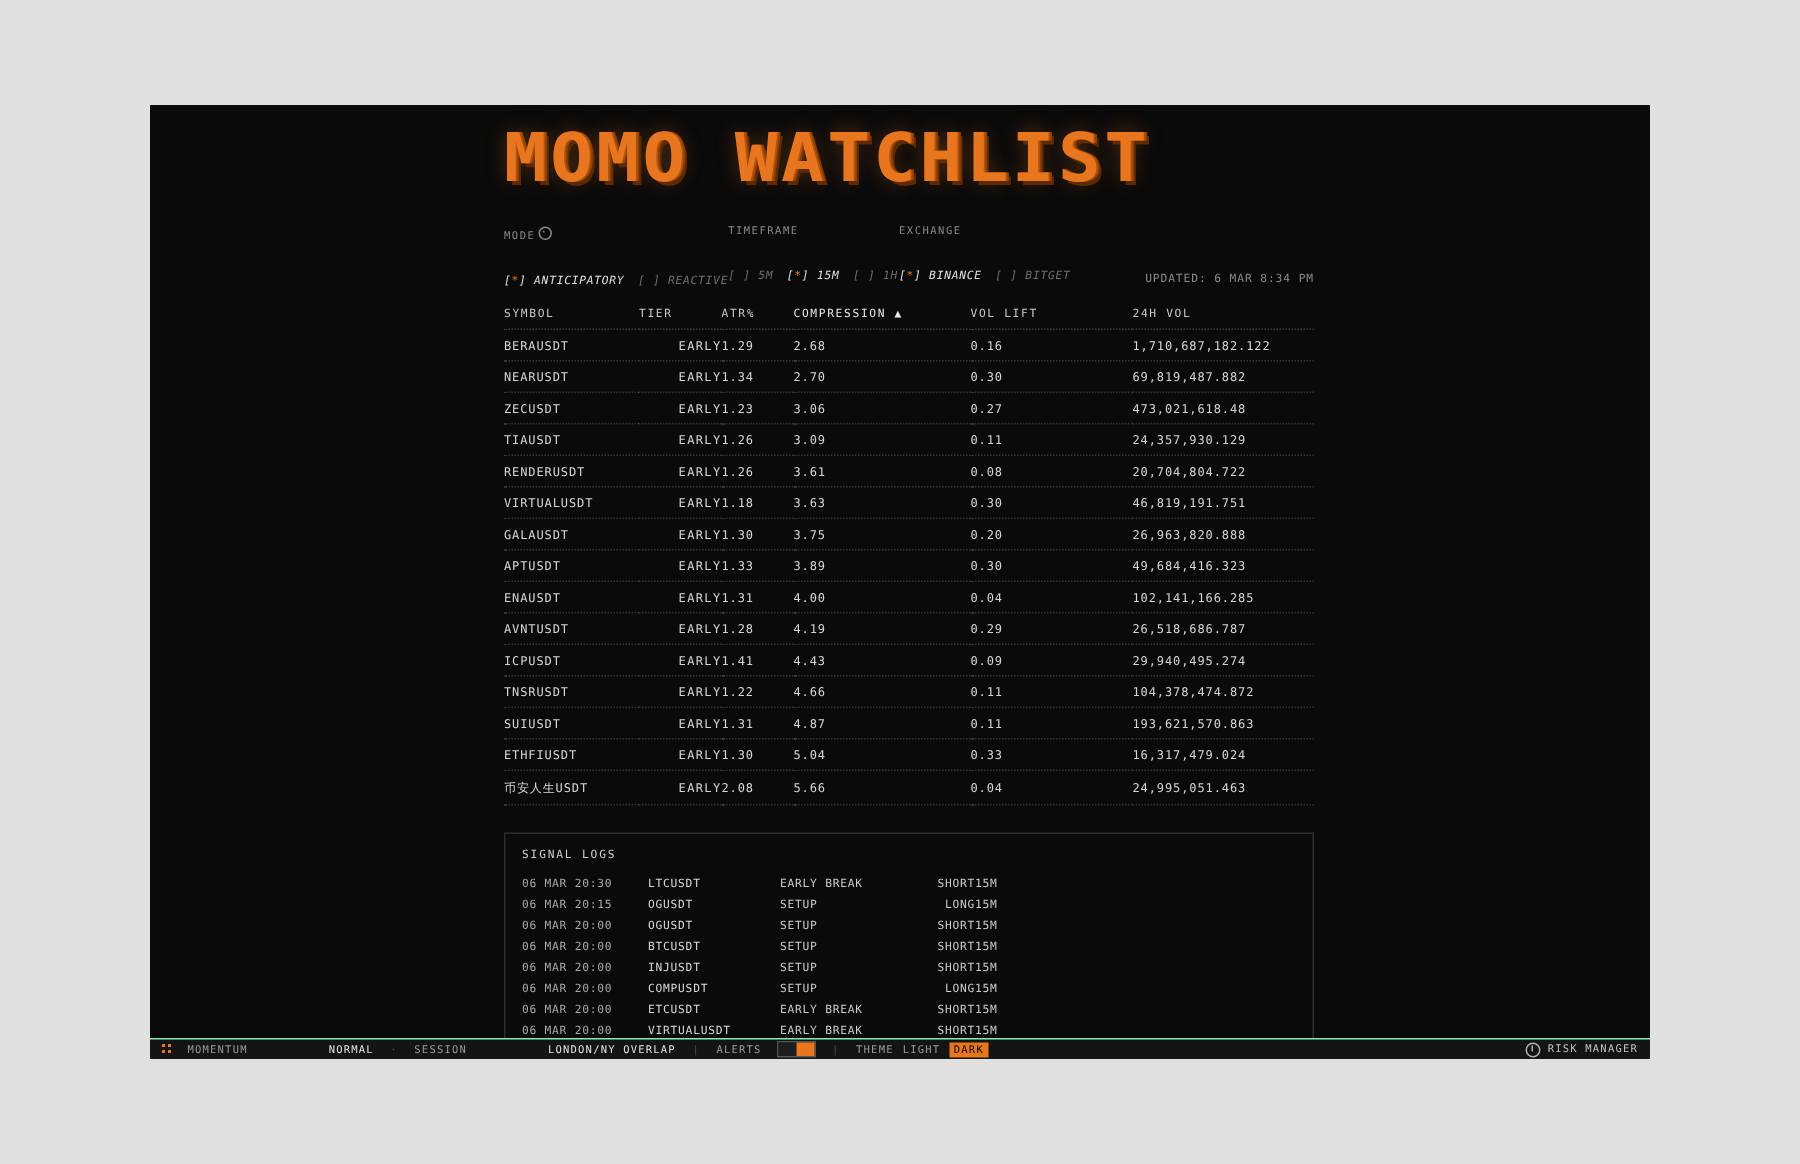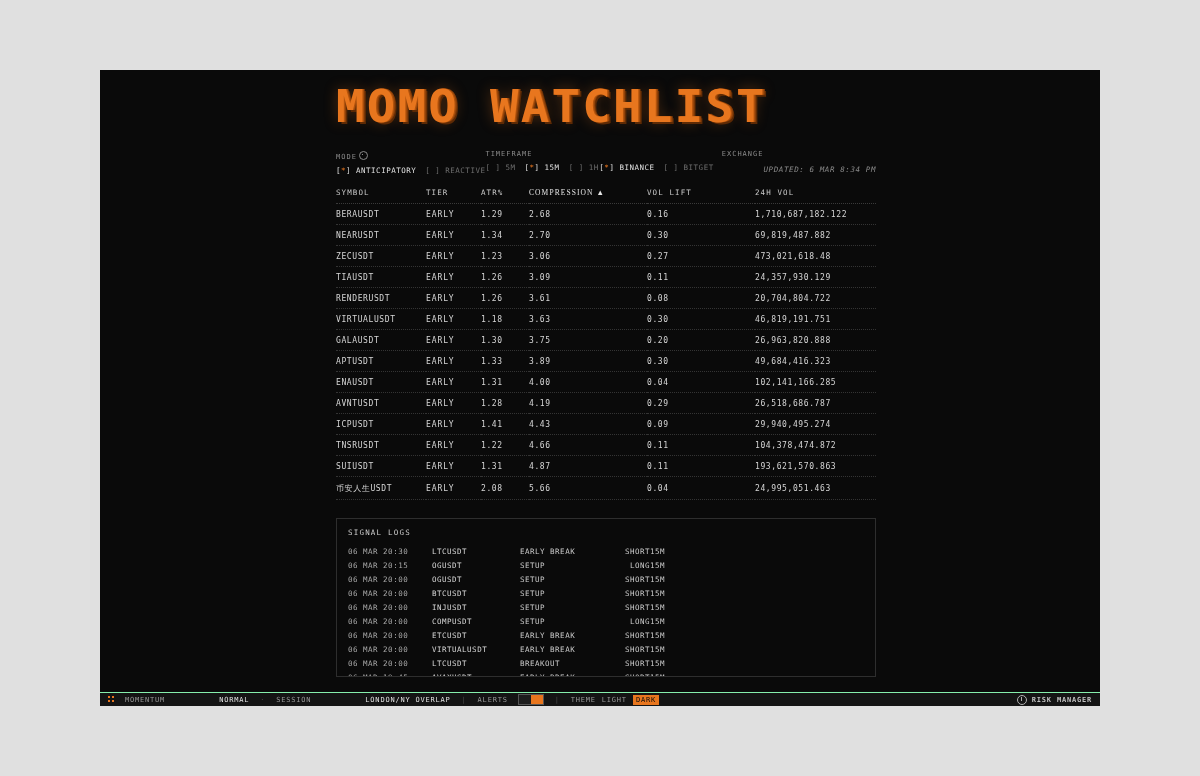--- a/index.html
+++ b/index.html
@@ -57,38 +57,37 @@
     letter-spacing: 0.8px;
     margin-top: 14px;
     position: relative;
   }
   .ctl-group { margin-right: 0; }
   .ctl-label {
     color: #8a8a8a;
     font-size: 7px;
     letter-spacing: 1px;
     display: block;
-    margin-bottom: 5px;
-  }
-  .ctl-opts { display: flex; gap: 9px; white-space: nowrap; }
+    margin-bottom: 21px;
+  }
+  .ctl-opts { display: flex; gap: 9px; white-space: nowrap; font-style: italic; }
   .opt { color: #6e6e6e; font-size: 7.5px; letter-spacing: 0.5px; }
   .opt.on { color: #e0e0e0; }
   .opt .mark { color: #e8761e; }
   .g-mode { width: 150px; }
   .g-time { width: 118px; }
-  .g-exch { width: 170px; text-align: right; }
+  .g-exch { width: 170px; }
   .updated {
     margin-left: auto;
     color: #8a8a8a;
     font-size: 7.5px;
     letter-spacing: 0.6px;
     align-self: flex-end;
     padding-bottom: 1px;
     white-space: nowrap;
-    font-style: italic;
   }
   .gear-ic {
     display: inline-block;
     width: 7px; height: 7px;
     border: 1px solid #8a8a8a;
     border-radius: 50%;
     position: relative;
     top: 1px;
     margin-left: 2px;
   }
@@ -109,29 +108,29 @@
   }
   table.watch th {
     text-align: left;
     color: #c9c9c9;
     font-weight: normal;
     font-size: 7.5px;
     letter-spacing: 1.1px;
     padding: 0 0 6px 0;
     border-bottom: 1px dotted #3a3a3a;
   }
-  table.watch th.sorted { color: #e6e6e6; font-family: Liberation Serif, serif; }
+  table.watch th.sorted { color: #e6e6e6; }
   table.watch td {
     color: #d6d6d6;
     padding: 6px 0 5px 0;
     border-bottom: 1px dotted #343434;
     white-space: nowrap;
   }
   td.sym { color: #e4e4e4; }
-  td.tier { color: #bdbdbd; letter-spacing: 0.9px; }
+  td.tier { color: #bdbdbd; letter-spacing: 0.9px; text-align: right; }
   .c-sym { width: 90px; }
   .c-tier { width: 55px; margin-top: 10px; }
   .c-atr { width: 48px; }
   .c-comp { width: 118px; }
   .c-vol { width: 108px; margin-top: 16px; }
   .c-24 { width: auto; }
   
   .logs {
     margin-top: 18px;
     border: 1px solid #2e2e2e;
@@ -204,24 +203,23 @@
   .toggle .on-h { background: #e8761e; }
   .theme-opt { color: #9a9a9a; }
   .theme-opt.sel {
     background: #e8761e;
     color: #0c0c0c;
     padding: 1px 3px;
   }
   .sb-right {
     margin-left: auto;
     display: flex;
-    align-items: center;
+    align-items: flex-start;
     gap: 5px;
     color: #c2c2c2;
-    font-weight: bold;
   }
   .shield {
     display: inline-block;
     width: 8px; height: 8px;
     border: 1px solid #b0b0b0;
     border-radius: 50%;
     position: relative;
   }
   .shield::after{
     content:"";
@@ -380,20 +378,28 @@
             <td>0.11</td>
             <td>104,378,474.872</td>
           </tr>
         <tr>
             <td class="sym">SUIUSDT</td>
             <td class="tier">EARLY</td>
             <td>1.31</td>
             <td>4.87</td>
             <td>0.11</td>
             <td>193,621,570.863</td>
+          </tr>
+        <tr>
+            <td class="sym">ETHFIUSDT</td>
+            <td class="tier">EARLY</td>
+            <td>1.30</td>
+            <td>5.04</td>
+            <td>0.33</td>
+            <td>16,317,479.024</td>
           </tr>
         <tr>
             <td class="sym">币安人生USDT</td>
             <td class="tier">EARLY</td>
             <td>2.08</td>
             <td>5.66</td>
             <td>0.04</td>
             <td>24,995,051.463</td>
           </tr>
       </tbody>

